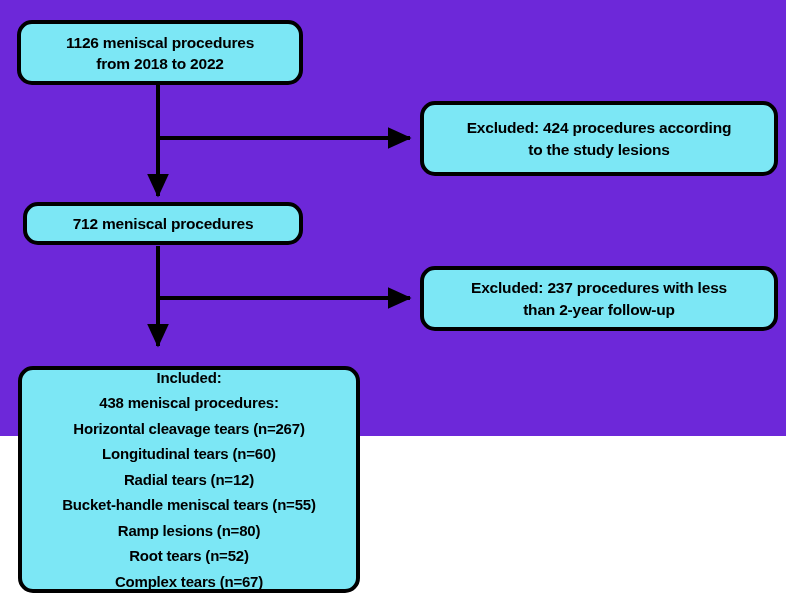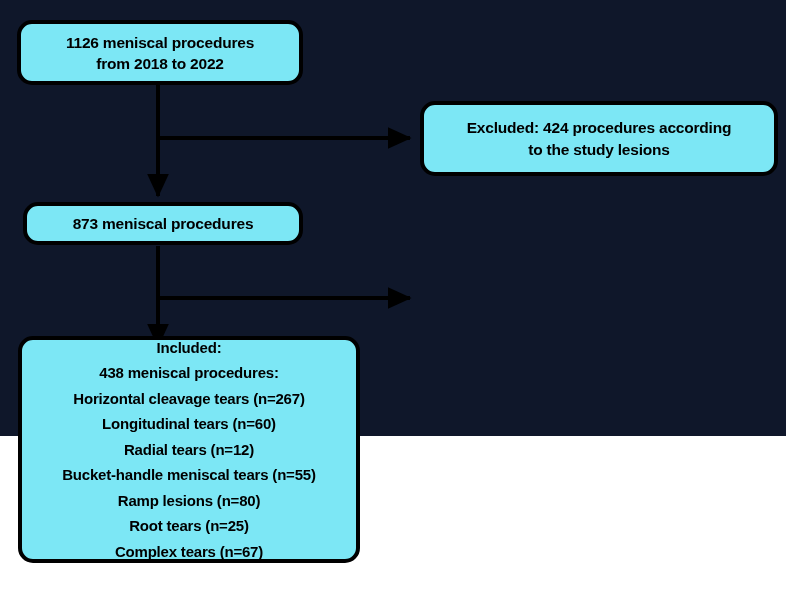--- a/index.html
+++ b/index.html
@@ -10,21 +10,21 @@
   body {
     width: 786px;
     height: 596px;
     font-family: "Liberation Sans", "DejaVu Sans", sans-serif;
     overflow: hidden;
   }
   #canvas {
     position: relative;
     width: 786px;
     height: 436px;
-    background: #0f172a;
+    background: #6d28d9;
     text-decoration: underline;
   }
 
   
   #connectors {
     position: absolute;
     left: 0;
     top: 0;
     width: 786px;
     height: 596px;
@@ -79,21 +79,21 @@
   #node-excluded-followup {
     left: 420px;
     top: 266px;
     width: 358px;
     height: 65px;
     font-size: 15.5px;
     line-height: 22px;
   }
   #node-included {
     left: 18px;
-    top: 336px;
+    top: 366px;
     width: 342px;
     height: 227px;
     font-size: 15px;
     line-height: 25.5px;
     justify-content: center;
   }
 </style>
 </head>
 <body>
 
@@ -119,29 +119,33 @@
     <span class="line">1126 meniscal procedures</span>
     <span class="line">from 2018 to 2022</span>
   </div>
 
   <div class="node" id="node-excluded-criteria">
     <span class="line">Excluded: 424 procedures according</span>
     <span class="line">to the study lesions</span>
   </div>
 
   <div class="node" id="node-eligible">
-    <span class="line">873 meniscal procedures</span>
+    <span class="line">712 meniscal procedures</span>
   </div>
 
+  <div class="node" id="node-excluded-followup">
+    <span class="line">Excluded: 237 procedures with less</span>
+    <span class="line">than 2-year follow-up</span>
+  </div>
 
   <div class="node" id="node-included">
     <span class="line">Included:</span>
     <span class="line">438 meniscal procedures:</span>
     <span class="line">Horizontal cleavage tears (n=267)</span>
     <span class="line">Longitudinal tears (n=60)</span>
     <span class="line">Radial tears (n=12)</span>
     <span class="line">Bucket-handle meniscal tears (n=55)</span>
     <span class="line">Ramp lesions (n=80)</span>
-    <span class="line">Root tears (n=25)</span>
+    <span class="line">Root tears (n=52)</span>
     <span class="line">Complex tears (n=67)</span>
   </div>
 
 </div>
 
 </body></html>

